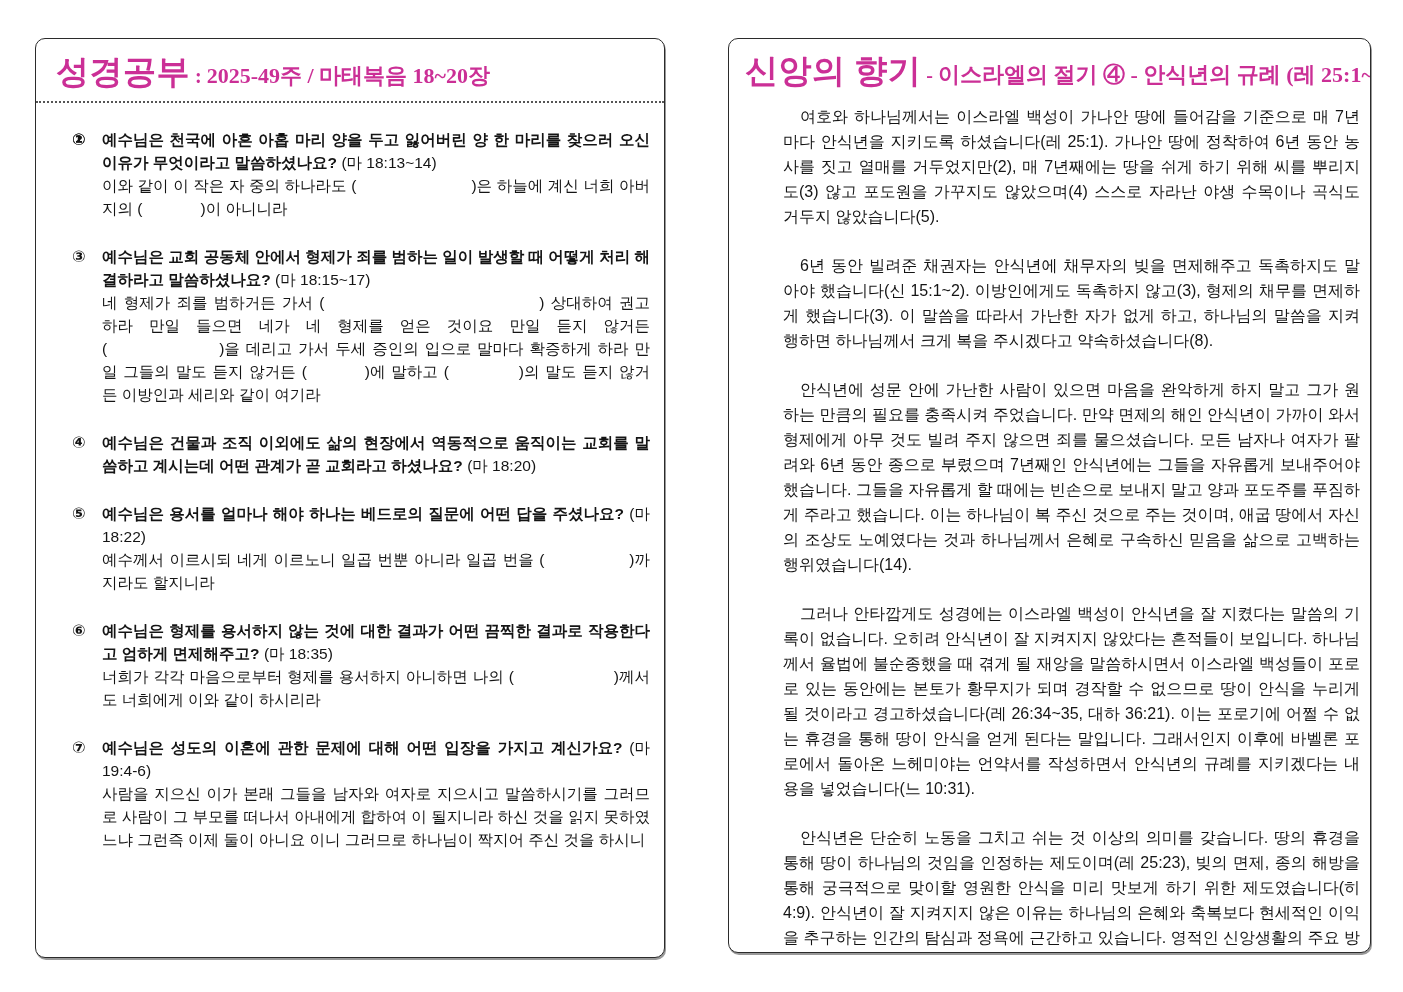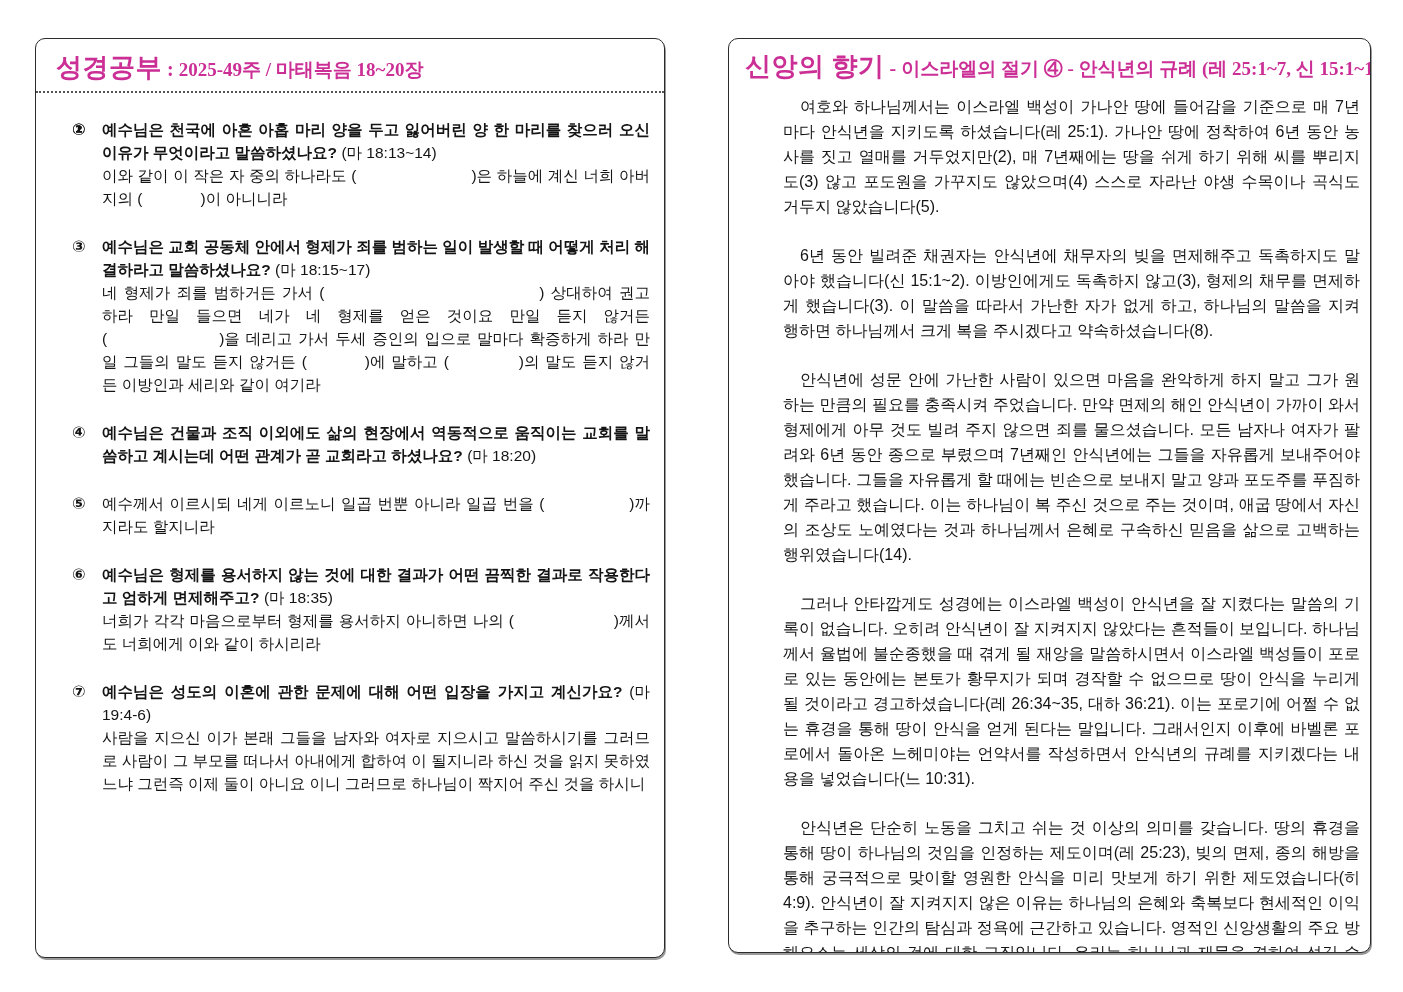--- a/index.html
+++ b/index.html
@@ -16,23 +16,23 @@
     overflow:hidden;
   }
   #left-panel  { left:35px;  top:38px; width:630px; height:920px; padding:8px 14px 10px 14px; }
   #right-panel { left:728px; top:38px; width:643px; height:915px; padding:7px 10px 8px 10px; }
 
   .panel-header {
     margin:3px 0 0 6px; color:var(--accent);
     font-family:"Liberation Serif","DejaVu Serif",serif; font-weight:bold;
     white-space:nowrap;
   }
-  .header-main { font-size:26px; letter-spacing:0.5px; }
+  .header-main { font-size:33px; letter-spacing:0.5px; }
   .header-sep  { font-size:20px; white-space:pre; }
-  .header-sub  { font-size:19px; }
+  .header-sub  { font-size:22px; }
 
   .dotted { border-bottom:2px dotted #555; margin:6px -14px 0 -14px; }
 
   #questions { margin-top:2px; }
   .question {
     position:relative; padding-left:52px; margin-top:25px;
     font-size:15.5px; line-height:23px; text-align:justify;
   }
   .question:first-child { margin-top:14px; }
   .qnum { position:absolute; left:22px; top:0; font-weight:bold; font-size:16px; }
@@ -70,20 +70,21 @@
           <span class="qnum">③</span>
           <div class="qtitle"><b>예수님은 교회 공동체 안에서 형제가 죄를 범하는 일이 발생할 때 어떻게 처리 해결하라고 말씀하셨나요?</b> <span class="qref">(마 18:15~17)</span></div>
           <div class="qbody">네 형제가 죄를 범하거든 가서 <span class="blank">(<span class="gap" style="width: 215px;"></span>)</span> 상대하여 권고하라 만일 들으면 네가 네 형제를 얻은 것이요 만일 듣지 않거든 <span class="blank">(<span class="gap" style="width: 112px;"></span>)</span>을 데리고 가서 두세 증인의 입으로 말마다 확증하게 하라 만일 그들의 말도 듣지 않거든 <span class="blank">(<span class="gap" style="width: 58px;"></span>)</span>에 말하고 <span class="blank">(<span class="gap" style="width: 70px;"></span>)</span>의 말도 듣지 않거든 이방인과 세리와 같이 여기라</div>
         </div>
         <div class="question">
           <span class="qnum">④</span>
           <div class="qtitle"><b>예수님은 건물과 조직 이외에도 삶의 현장에서 역동적으로 움직이는 교회를 말씀하고 계시는데 어떤 관계가 곧 교회라고 하셨나요?</b> <span class="qref">(마 18:20)</span></div>
         </div>
         <div class="question">
           <span class="qnum">⑤</span>
+          <div class="qtitle"><b>예수님은 용서를 얼마나 해야 하나는 베드로의 질문에 어떤 답을 주셨나요?</b> <span class="qref">(마 18:22)</span></div>
           <div class="qbody">예수께서 이르시되 네게 이르노니 일곱 번뿐 아니라 일곱 번을 <span class="blank">(<span class="gap" style="width: 85px;"></span>)</span>까지라도 할지니라</div>
         </div>
         <div class="question">
           <span class="qnum">⑥</span>
           <div class="qtitle"><b>예수님은 형제를 용서하지 않는 것에 대한 결과가 어떤 끔찍한 결과로 작용한다고 엄하게 면제해주고?</b> <span class="qref">(마 18:35)</span></div>
           <div class="qbody">너희가 각각 마음으로부터 형제를 용서하지 아니하면 나의 <span class="blank">(<span class="gap" style="width: 100px;"></span>)</span>께서도 너희에게 이와 같이 하시리라</div>
         </div>
         <div class="question">
           <span class="qnum">⑦</span>
           <div class="qtitle"><b>예수님은 성도의 이혼에 관한 문제에 대해 어떤 입장을 가지고 계신가요?</b> <span class="qref">(마 19:4-6)</span></div>

